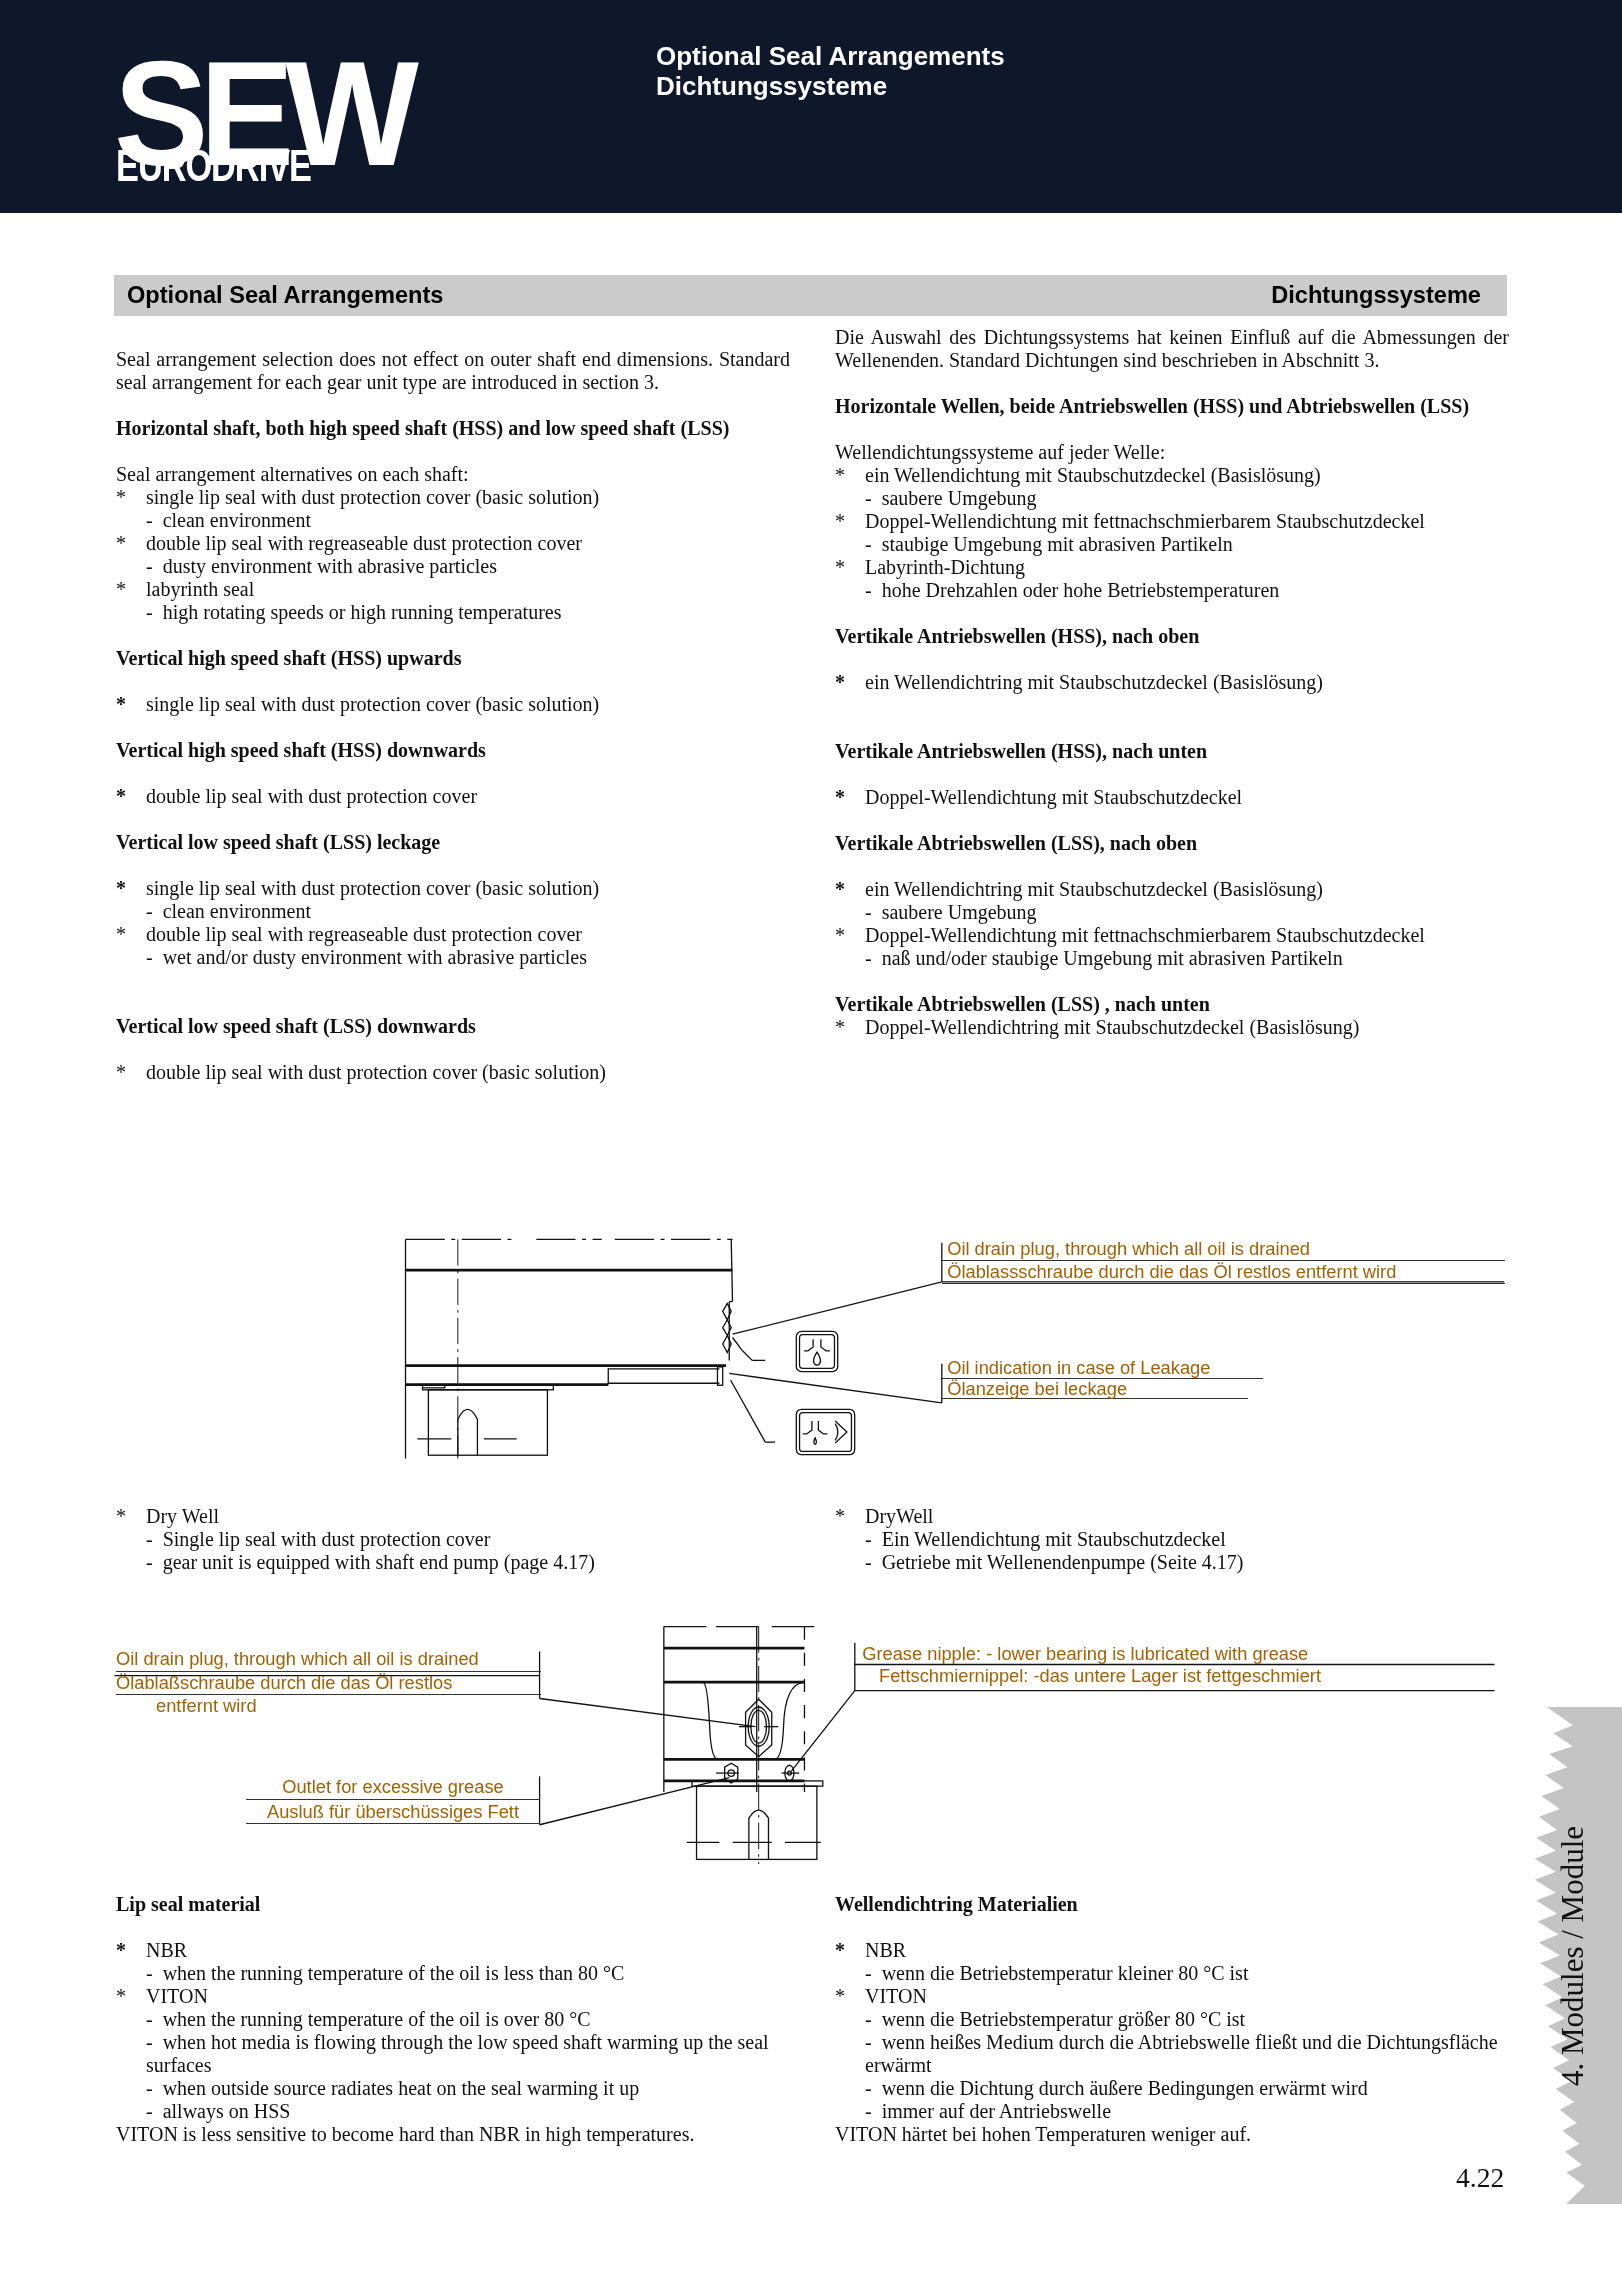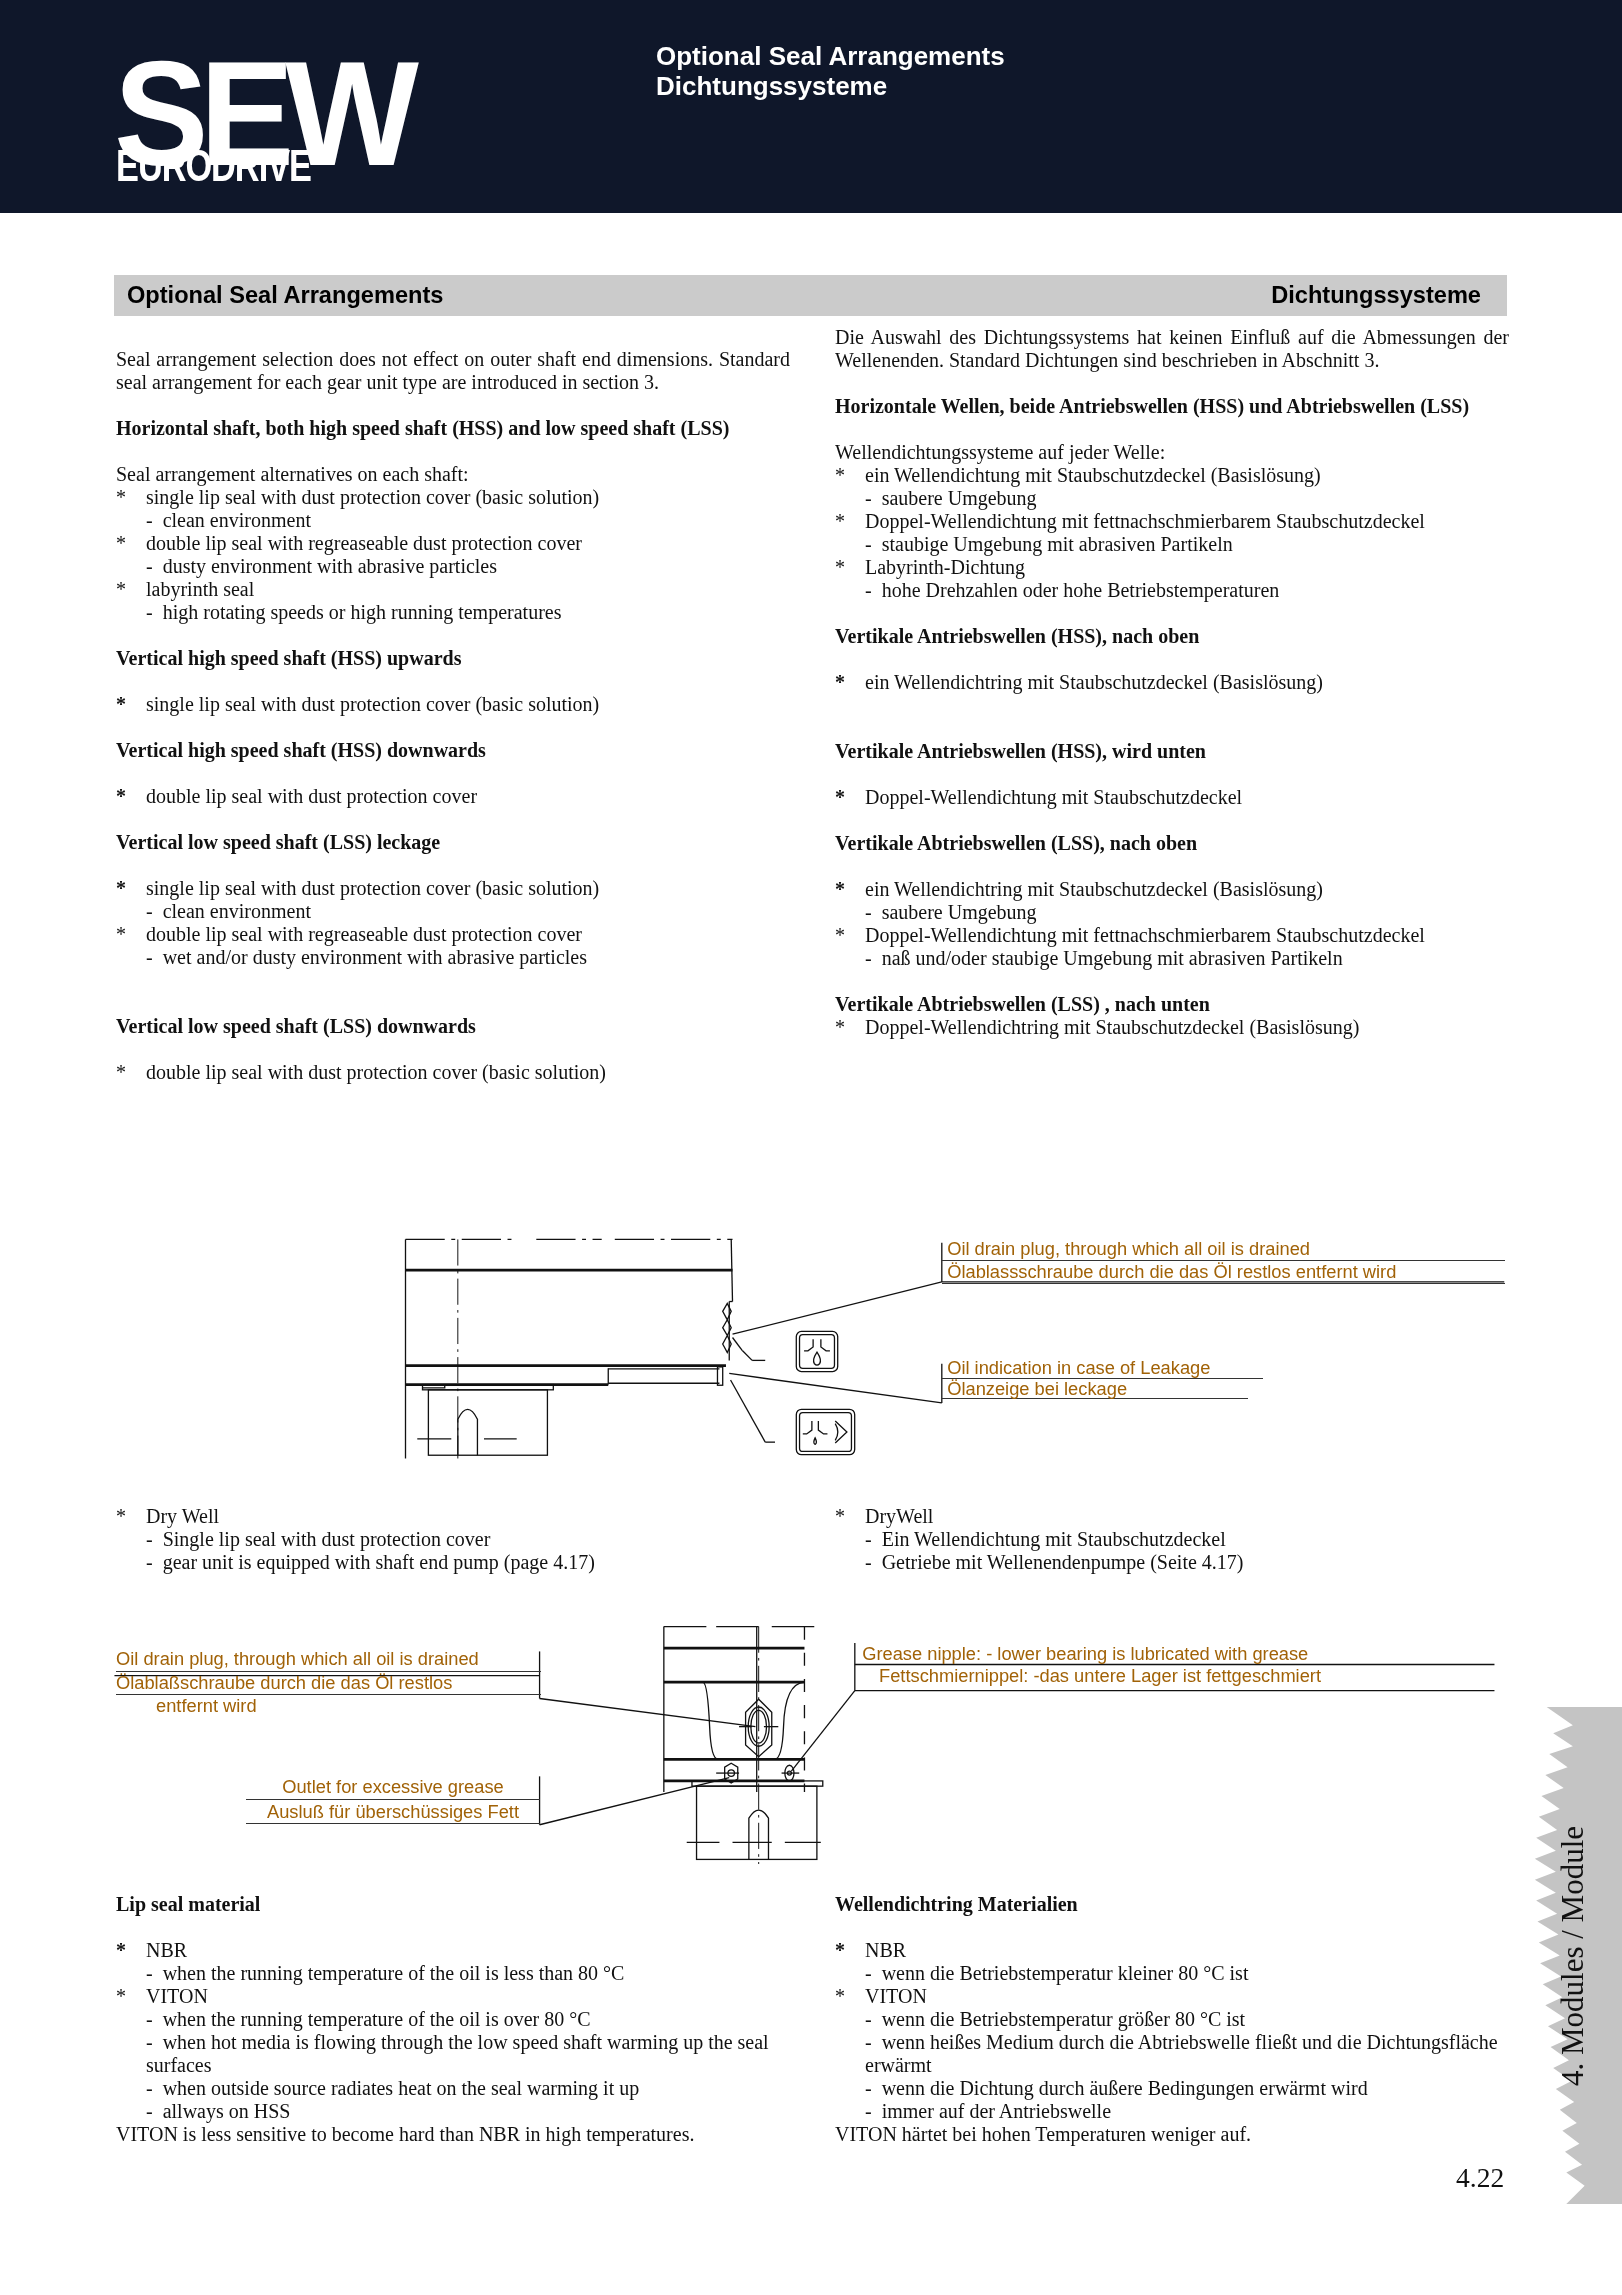--- a/index.html
+++ b/index.html
@@ -166,21 +166,21 @@
   <div class="sub">-&nbsp; <span>hohe Drehzahlen oder hohe Betriebstemperaturen</span></div>
   <div class="gap1"></div>
   <p class="b">Vertikale Antriebswellen (HSS), nach oben</p>
   <div class="gap1"></div>
   <div class="row">
       <span class="bul bold">*</span>
       <span>ein Wellendichtring mit Staubschutzdeckel (Basislösung)</span>
     </div>
   <div class="gap1"></div>
     <div class="gap1"></div>
-  <p class="b">Vertikale Antriebswellen (HSS),  wird unten</p>
+  <p class="b">Vertikale Antriebswellen (HSS),  nach unten</p>
   <div class="gap1"></div>
   <div class="row">
       <span class="bul bold">*</span>
       <span>Doppel-Wellendichtung mit Staubschutzdeckel</span>
     </div>
   <div class="gap1"></div>
   <p class="b">Vertikale Abtriebswellen  (LSS), nach oben</p>
   <div class="gap1"></div>
   <div class="row">
       <span class="bul bold">*</span>

